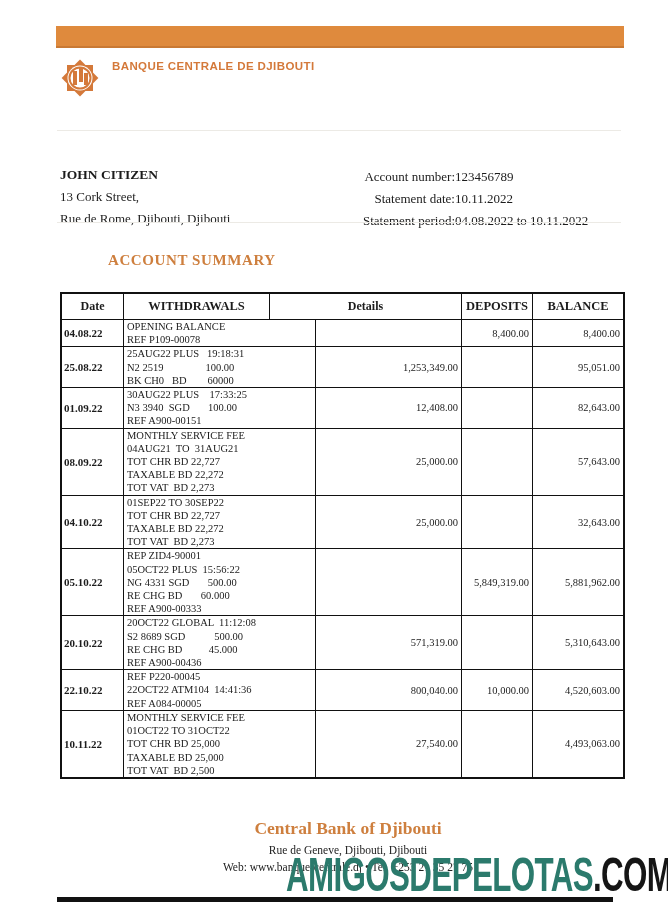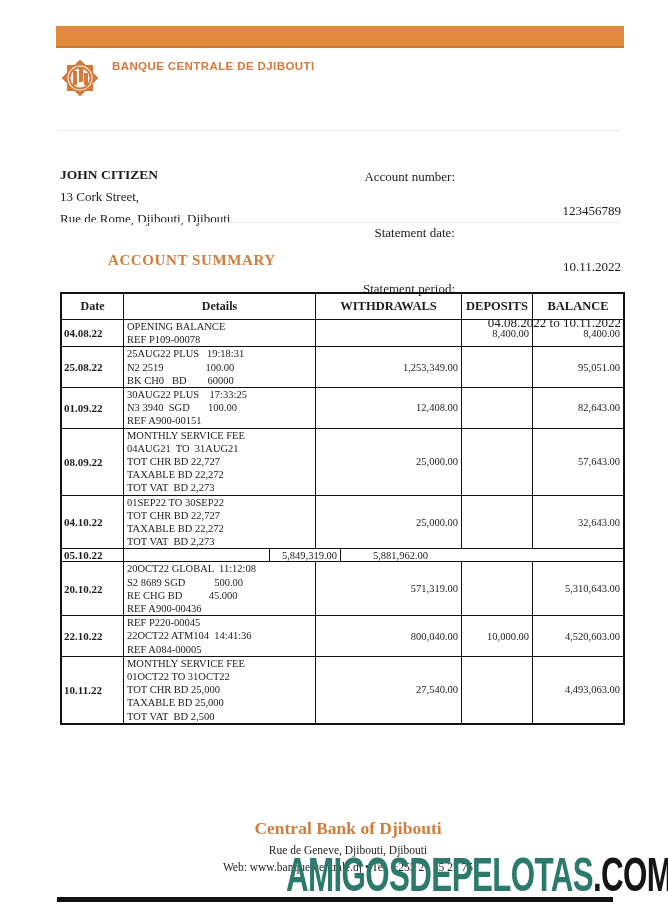--- a/index.html
+++ b/index.html
@@ -18,21 +18,21 @@
   .rule{position:absolute;left:57px;width:564px;height:1px;background:#eceae5;}
   .rule-1{top:130px;}
   .rule-2{top:222px;}
 
   .customer{position:absolute;left:60px;top:164px;font-size:13px;line-height:22px;}
   .customer .name{font-weight:bold;font-size:13.5px;}
 
   .stmt{position:absolute;left:295px;top:166px;width:326px;font-size:13px;}
   .stmt-row{display:flex;line-height:22px;}
   .stmt-label{width:160px;text-align:right;}
-  .stmt-value{width:166px;text-align:right;margin-top:34px;}
+  .stmt-value{width:166px;text-align:left;}
 
   .section-title{position:absolute;left:60px;top:252px;font-size:15px;font-weight:bold;
                  color:#CE7F3E;letter-spacing:.6px;margin-left:48px;}
 
   .table{position:absolute;left:60px;top:292px;width:561px;border:2px solid #111;}
   .t-row{display:flex;border-top:1px solid #111;}
   .t-row.head{border-top:none;}
   .cell{box-sizing:border-box;border-left:1px solid #111;min-height:100%;}
   .cell:first-child{border-left:none;}
   .c-date{width:61px;}
@@ -106,22 +106,22 @@
     </div>
   </div>
 
   <div class="rule rule-2"></div>
 
   <div class="section-title">ACCOUNT SUMMARY</div>
 
   <div class="table">
     <div class="t-row head">
       <div class="cell c-date">Date</div>
+      <div class="cell c-with">WITHDRAWALS</div>
       <div class="cell c-details">Details</div>
-      <div class="cell c-with">WITHDRAWALS</div>
       <div class="cell c-dep">DEPOSITS</div>
       <div class="cell c-bal">BALANCE</div>
     </div>
 
     <div class="t-row">
       <div class="cell c-date date-cell">04.08.22</div>
       <div class="cell c-details details-cell">OPENING BALANCE
 REF P109-00078</div>
       <div class="cell c-with amt"></div>
       <div class="cell c-dep amt">8,400.00</div>
@@ -167,20 +167,25 @@
 TOT CHR BD 22,727
 TAXABLE BD 22,272
 TOT VAT  BD 2,273</div>
       <div class="cell c-with amt">25,000.00</div>
       <div class="cell c-dep amt"></div>
       <div class="cell c-bal amt">32,643.00</div>
     </div>
 
     <div class="t-row">
       <div class="cell c-date date-cell">05.10.22</div>
+      <div class="cell c-details details-cell">REP ZID4-90001
+05OCT22 PLUS  15:56:22
+NG 4331 SGD       500.00
+RE CHG BD       60.000
+REF A900-00333</div>
       <div class="cell c-with amt"></div>
       <div class="cell c-dep amt">5,849,319.00</div>
       <div class="cell c-bal amt">5,881,962.00</div>
     </div>
 
     <div class="t-row">
       <div class="cell c-date date-cell">20.10.22</div>
       <div class="cell c-details details-cell">20OCT22 GLOBAL  11:12:08
 S2 8689 SGD           500.00
 RE CHG BD          45.000

